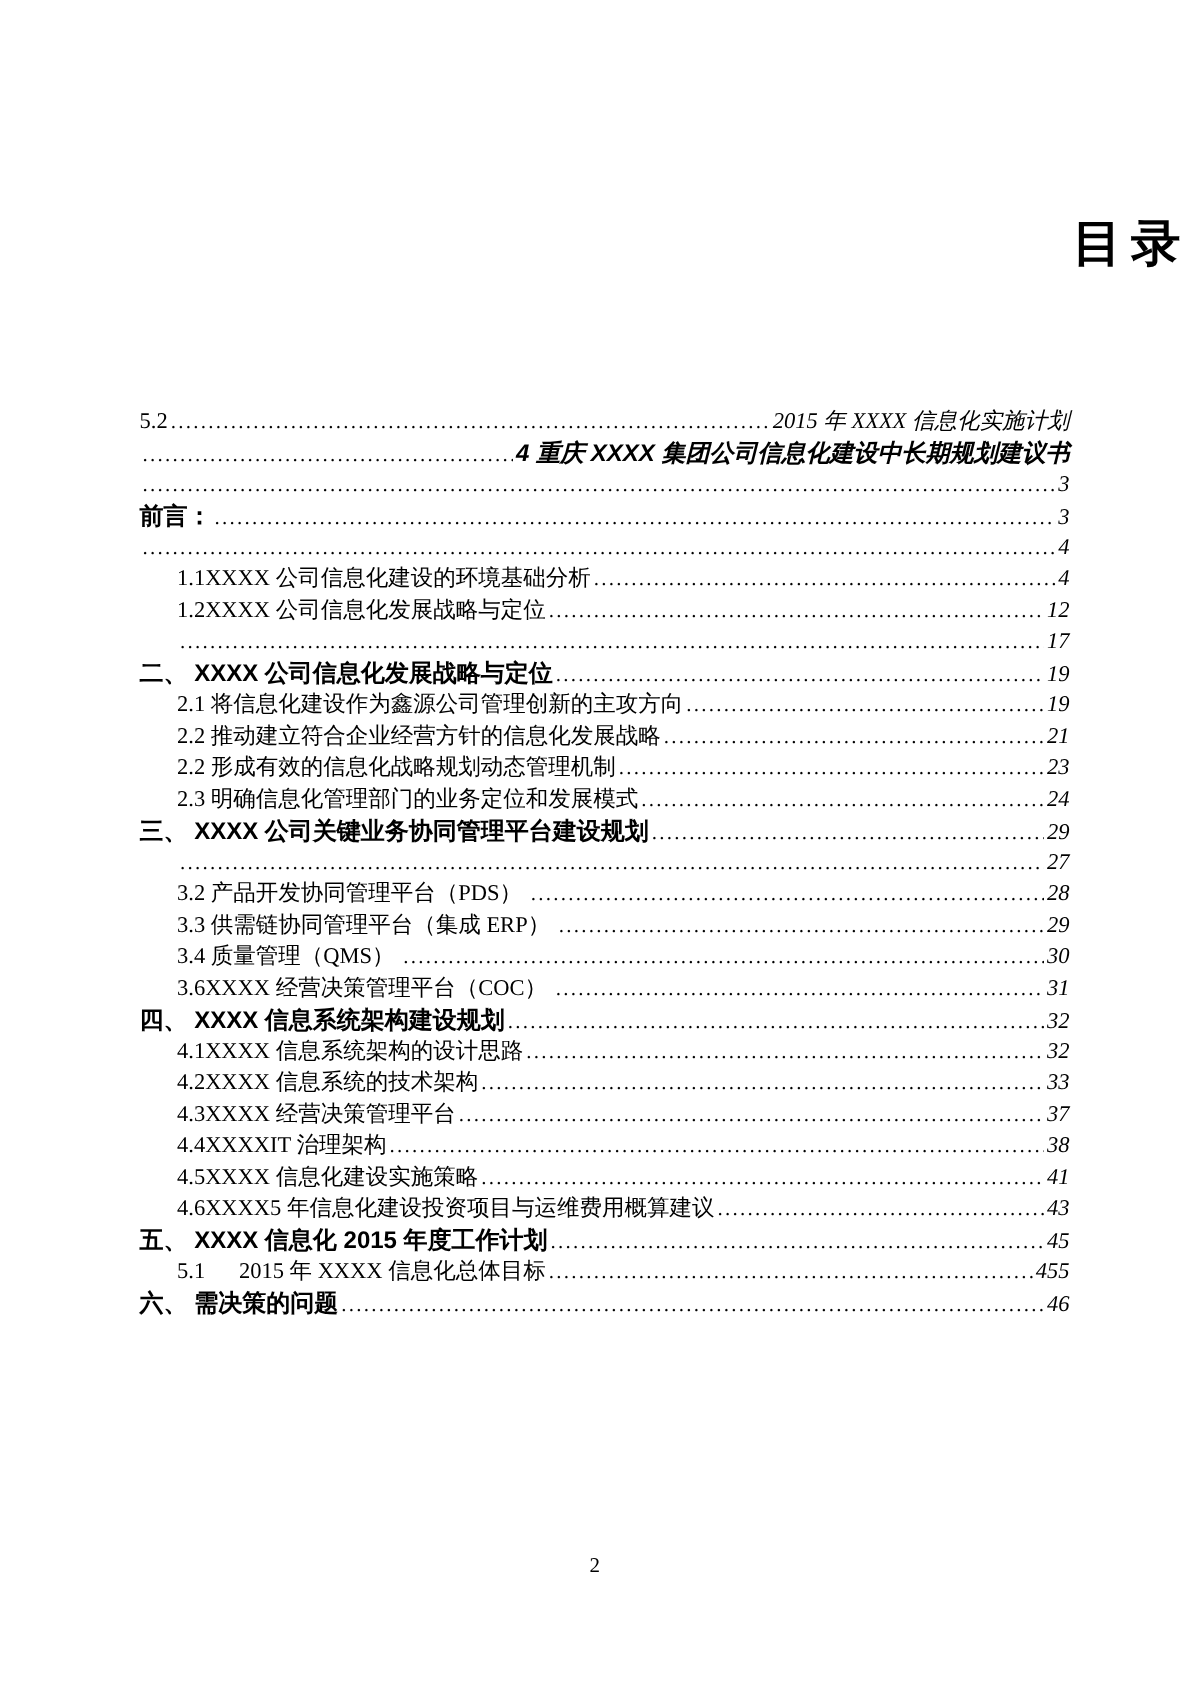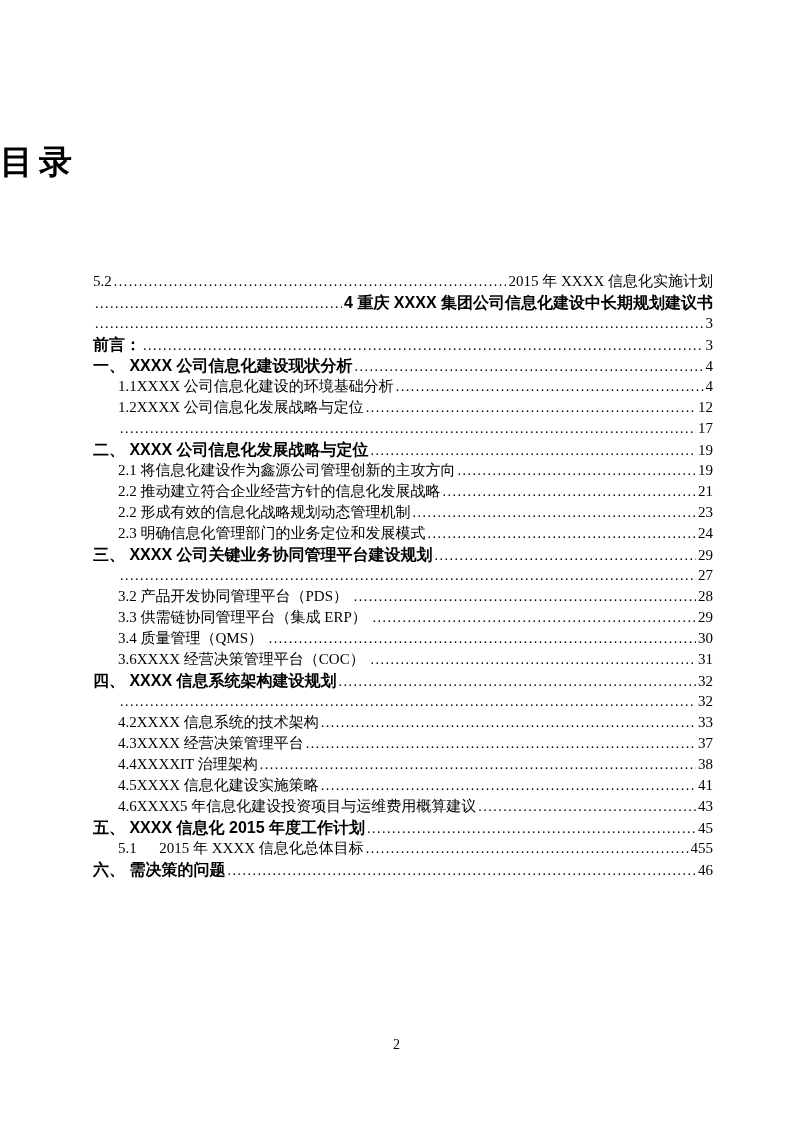--- a/index.html
+++ b/index.html
@@ -11,21 +11,21 @@
     background:#ffffff;
     color:#000000;
     font-family:"Liberation Serif", serif;
     overflow:hidden;
   }
   .doc-title {
     position:absolute;
     top:140px;
     left:0;
     width:100%;
-    text-align:left;
+    text-align:right;
     font-size:33px;
     font-weight:bold;
     letter-spacing:6px;
     font-family:"Liberation Serif", serif;
   }
   .toc {
     position:absolute;
     top:271px;
     left:93px;
     width:620px;
@@ -52,20 +52,21 @@
     white-space:nowrap;
     letter-spacing:1.5px;
     margin:0 2px;
     font-size:14px;
     min-width:0;
   }
   .toc-row .right-text,
   .toc-row .page-num {
     flex:0 0 auto;
     white-space:pre;
+    font-style:italic;
   }
   .footer-page-number {
     position:absolute;
     top:1037px;
     left:0;
     width:100%;
     text-align:center;
     font-size:14px;
   }
 </style>
@@ -95,21 +96,20 @@
     <span class="right-text"></span>
     <span class="page-num">3</span>
   </div>
       <div class="toc-row bold">
     <span class="label">前言：</span>
     <span class="dots">............................................................................................................................................................................................................................................................................................................</span>
     <span class="right-text"></span>
     <span class="page-num">3</span>
   </div>
       <div class="toc-row bold">
-    <span class="label">一、 XXXX 公司信息化建设现状分析</span>
     <span class="dots">............................................................................................................................................................................................................................................................................................................</span>
     <span class="right-text"></span>
     <span class="page-num">4</span>
   </div>
       <div class="toc-row indent-1">
     <span class="label">1.1XXXX 公司信息化建设的环境基础分析</span>
     <span class="dots">............................................................................................................................................................................................................................................................................................................</span>
     <span class="right-text"></span>
     <span class="page-num">4</span>
   </div>
@@ -189,20 +189,21 @@
     <span class="right-text"></span>
     <span class="page-num">31</span>
   </div>
       <div class="toc-row bold">
     <span class="label">四、 XXXX 信息系统架构建设规划</span>
     <span class="dots">............................................................................................................................................................................................................................................................................................................</span>
     <span class="right-text"></span>
     <span class="page-num">32</span>
   </div>
       <div class="toc-row indent-1">
+    <span class="label">4.1XXXX 信息系统架构的设计思路</span>
     <span class="dots">............................................................................................................................................................................................................................................................................................................</span>
     <span class="right-text"></span>
     <span class="page-num">32</span>
   </div>
       <div class="toc-row indent-1">
     <span class="label">4.2XXXX 信息系统的技术架构</span>
     <span class="dots">............................................................................................................................................................................................................................................................................................................</span>
     <span class="right-text"></span>
     <span class="page-num">33</span>
   </div>

